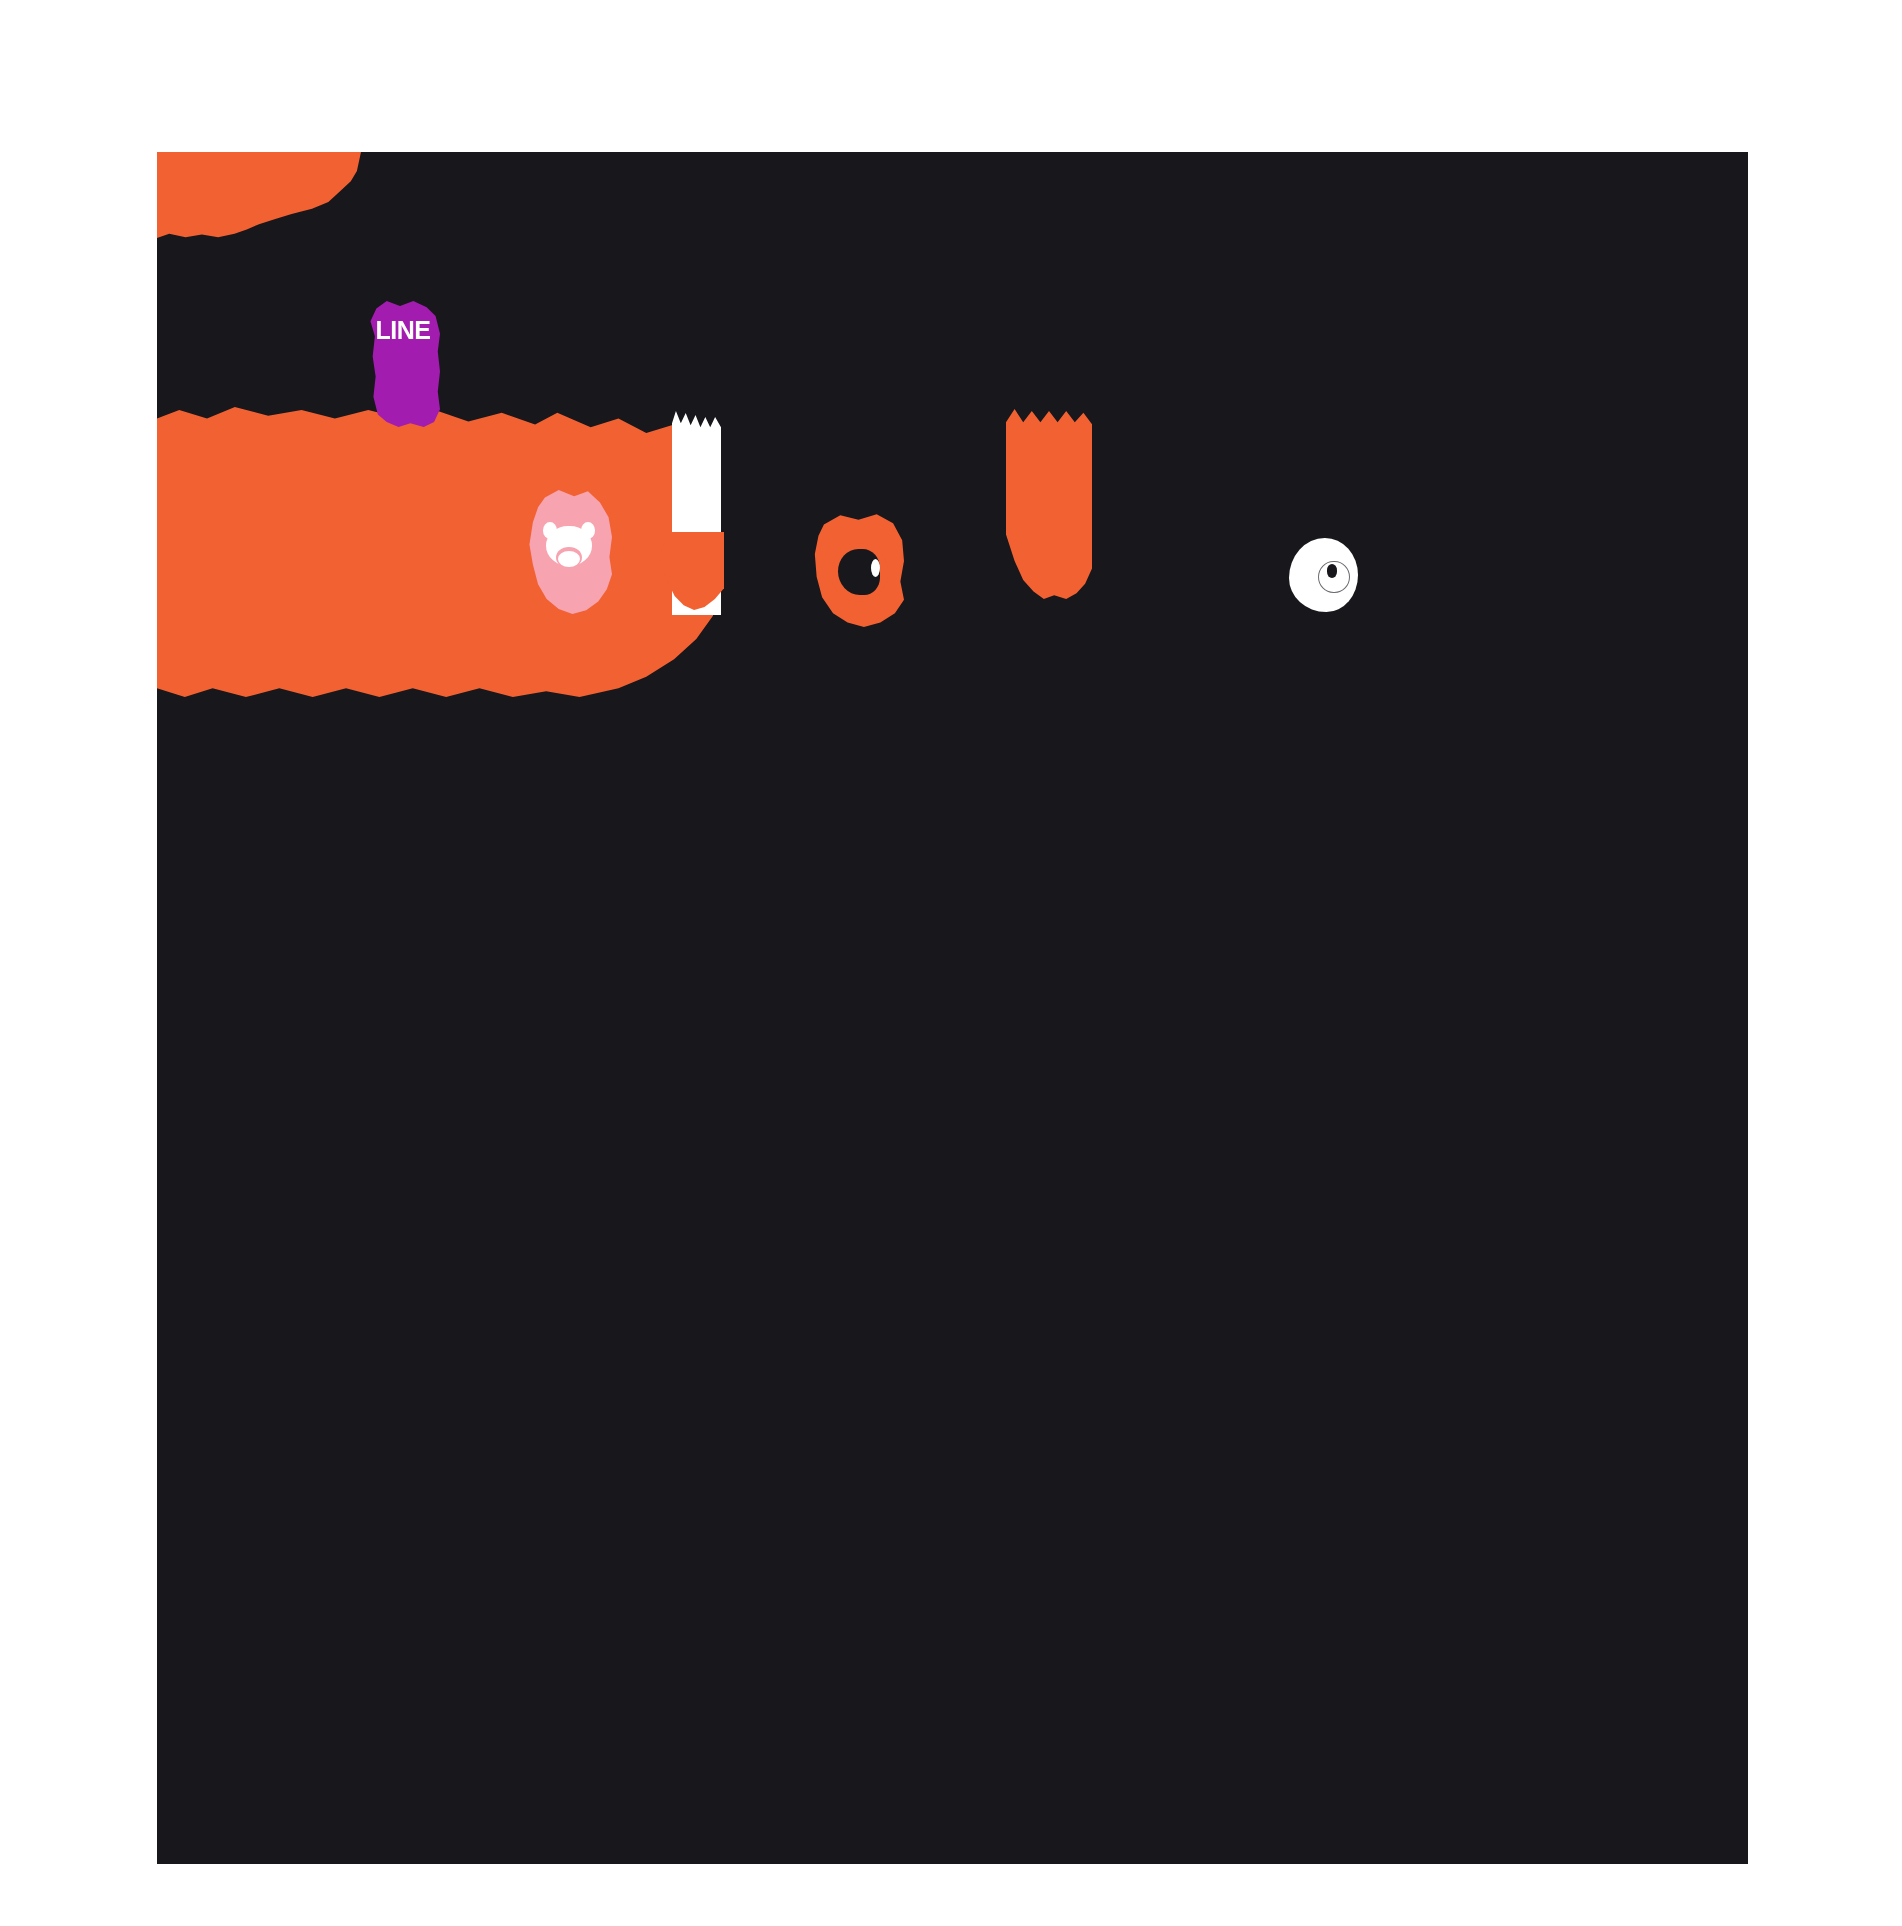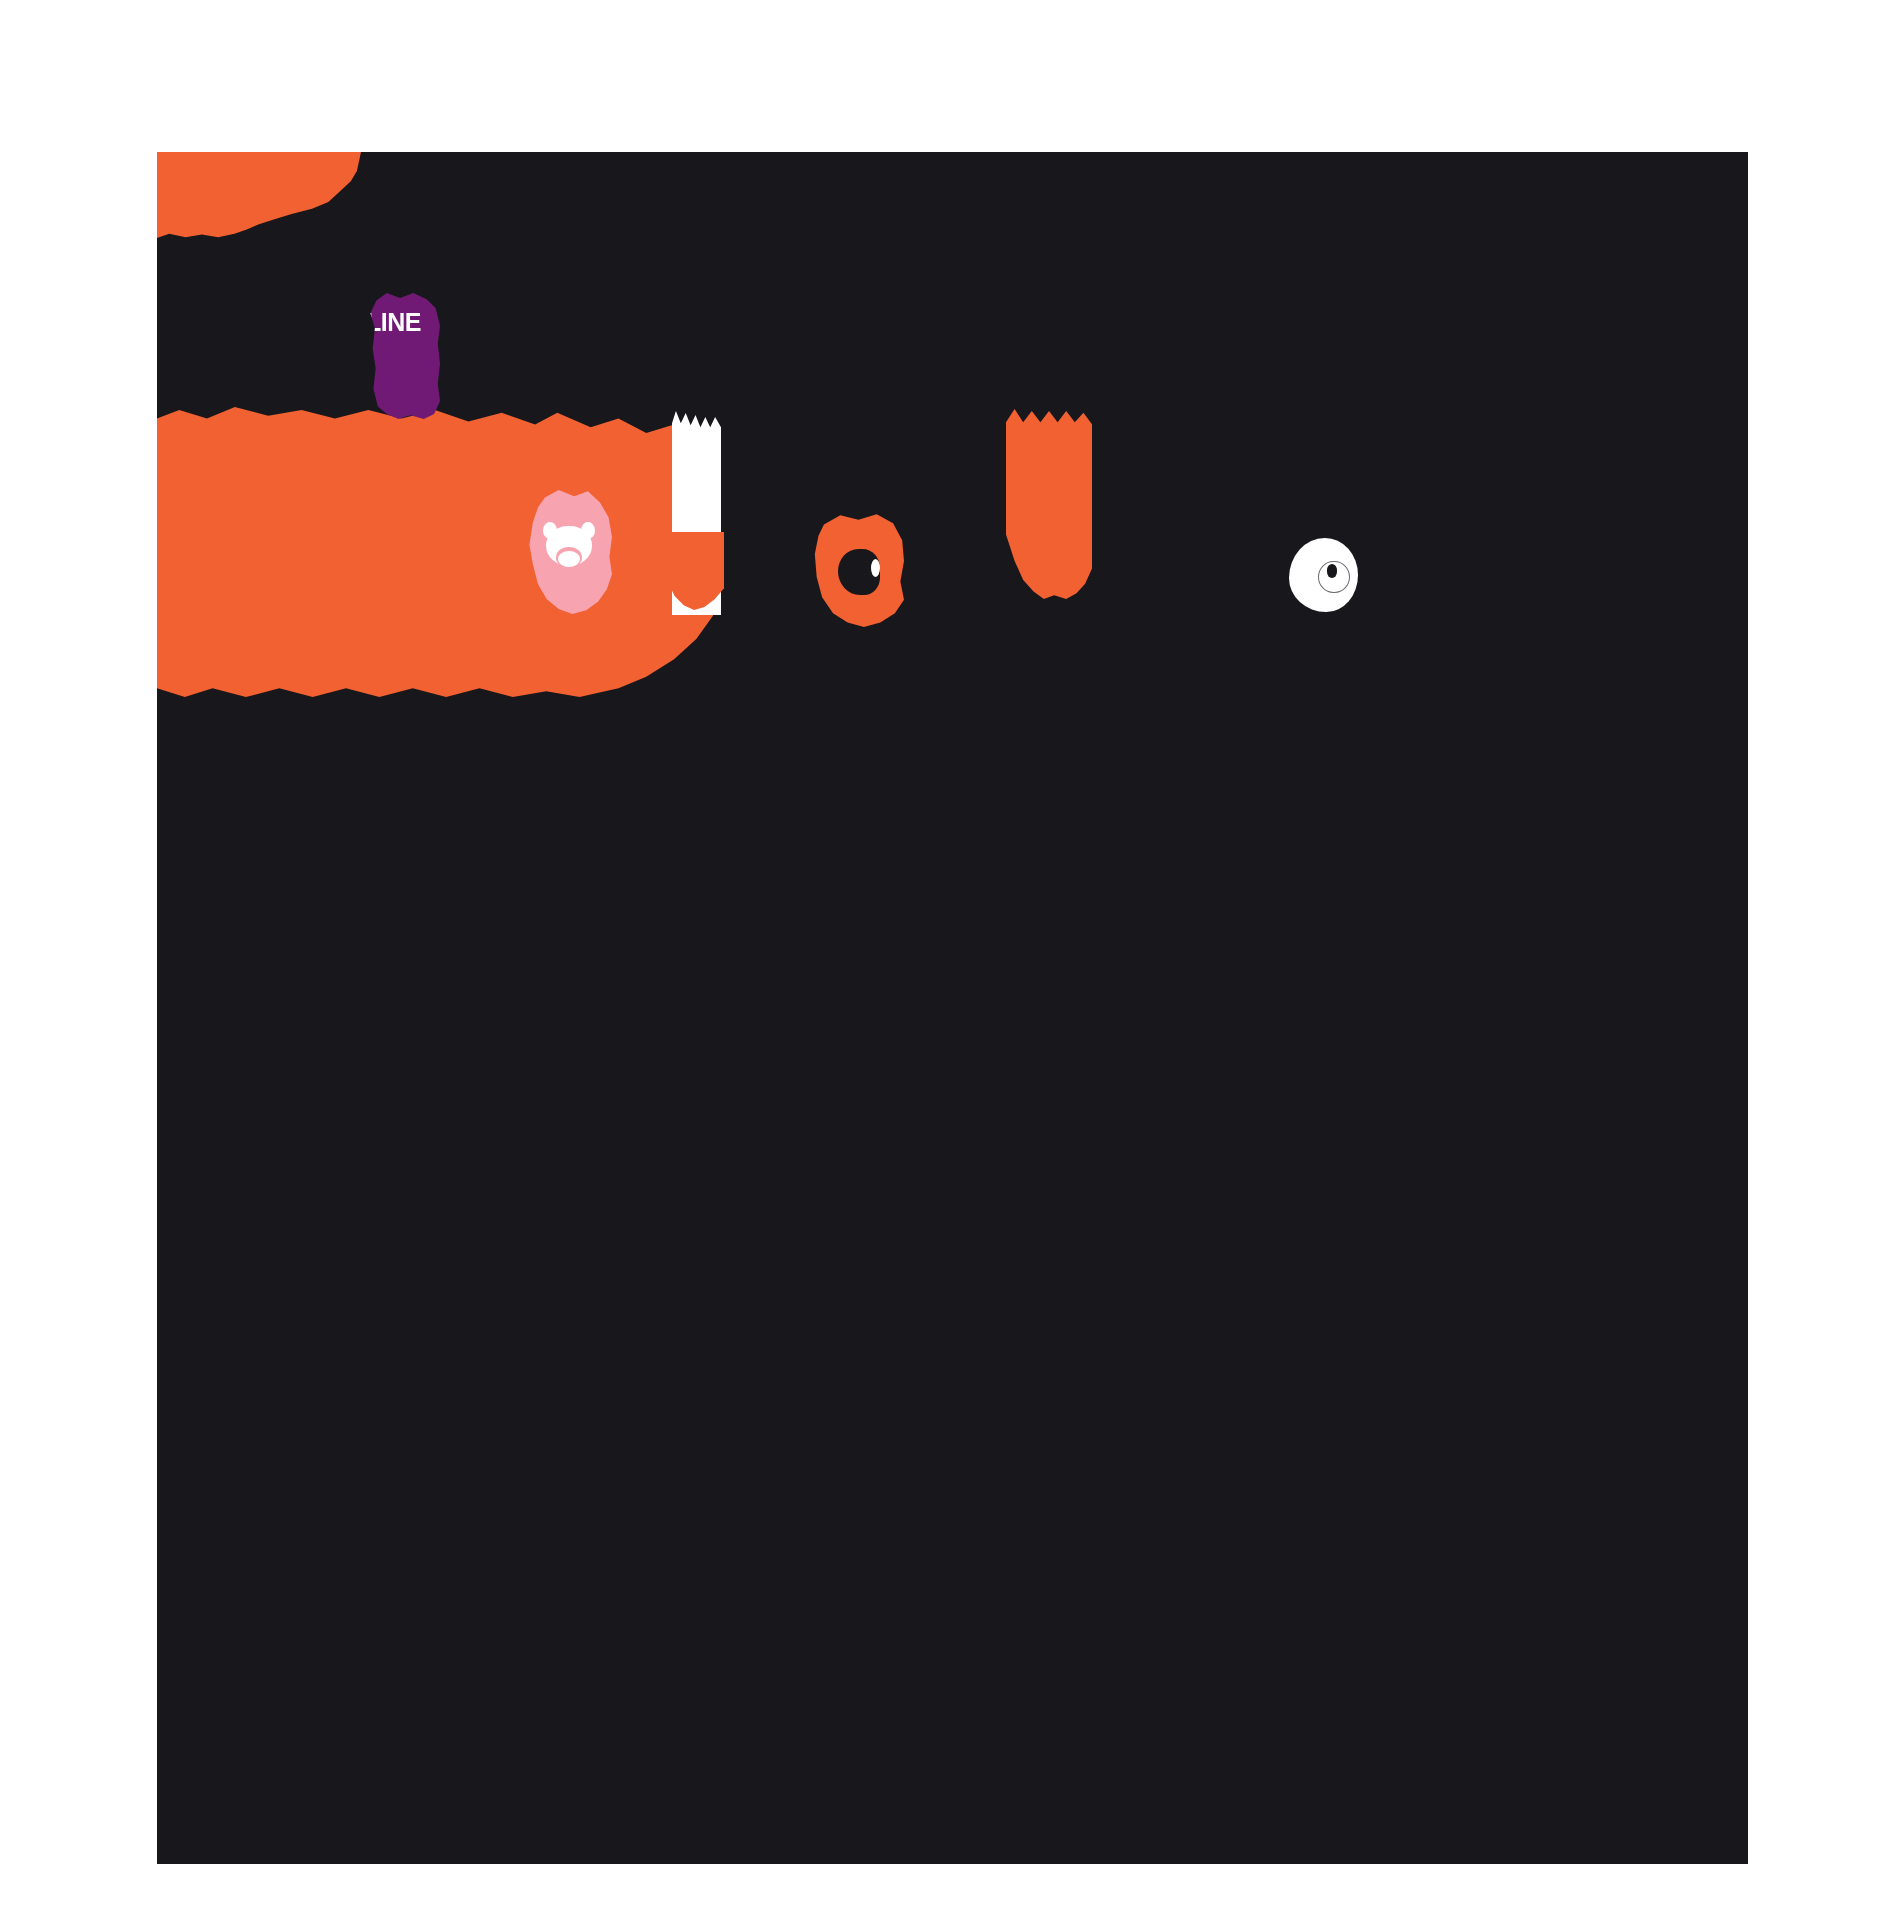--- a/index.html
+++ b/index.html
@@ -112,33 +112,34 @@
       100% 84%, 92% 92%, 82% 97%, 70% 100%,
       56% 98%, 44% 100%, 32% 96%, 20% 90%,
       10% 80%, 0% 66%
     );
   }
 
   
   .line-badge {
     position: absolute;
     left: 209px;
-    top: 141px;
+    top: 149px;
     width: 74px;
     height: 126px;
-    background: #701a75;
+    background: #a21caf;
     border-radius: 17px 17px 9.5px 9.5px;
     clip-path: polygon(
       14% 6%, 28% 0%, 46% 4%, 64% 0%, 82% 5%, 94% 12%,
       100% 26%, 97% 40%, 100% 56%, 97% 72%, 100% 86%,
       92% 96%, 78% 100%, 60% 97%, 44% 100%, 28% 96%,
       16% 90%, 10% 76%, 13% 60%, 9% 44%, 12% 28%, 6% 16%
     );
     display: flex;
     align-items: flex-start;
+    justify-content: center;
     padding-top: 17px;
     box-sizing: border-box;
   }
   .line-badge-label {
     color: #ffffff;
     font-size: 25px;
     font-weight: 700;
     letter-spacing: -0.5px;
     font-family: "Liberation Sans", sans-serif;
     line-height: 1;

